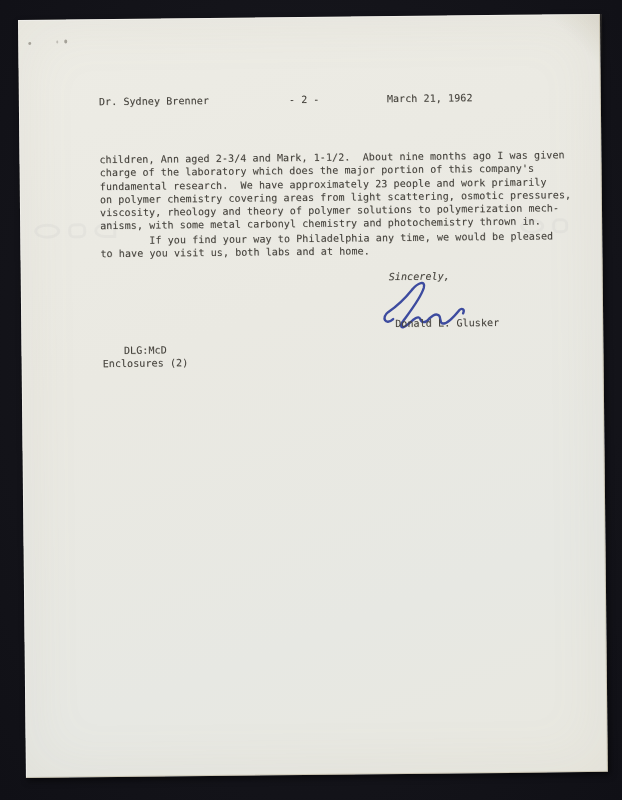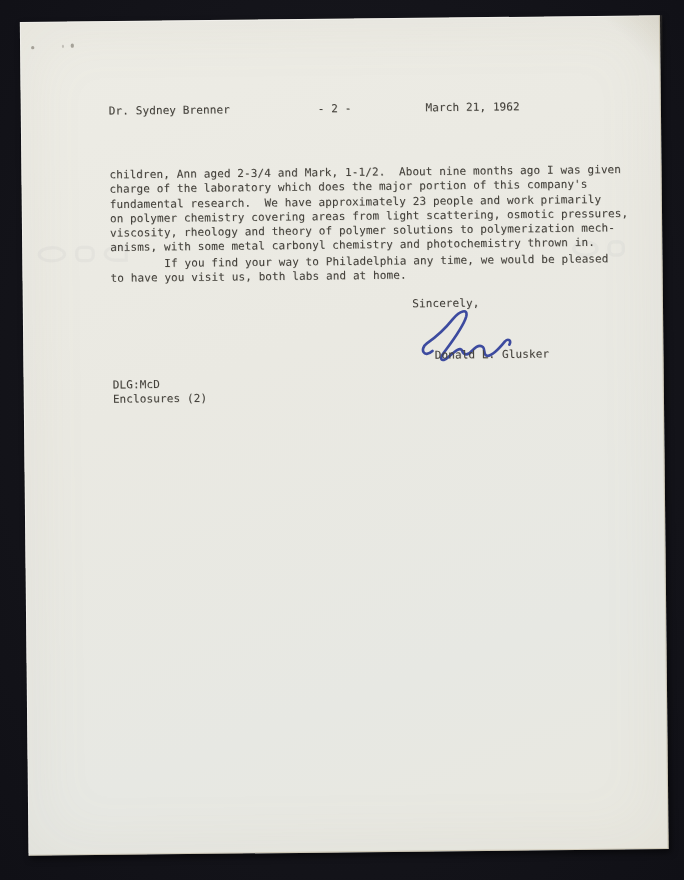--- a/index.html
+++ b/index.html
@@ -58,34 +58,34 @@
   }
 
   .header-row { top: 76px; left: 0; width: 582px; height: 14px; }
   .recipient  { position: absolute; left: 80px;  top: 0; }
   .page-num   { position: absolute; left: 270px; top: 0; }
   .date       { position: absolute; left: 368px; top: 0; }
 
   .para1 { top: 134px; left: 80px; }
   .para2 { top: 214.5px; left: 80px; }
 
-  .valediction { top: 254px; left: 354px; }
+  .valediction { top: 254px; left: 368px; font-style: italic; }
 
   .signature {
     position: absolute;
     top: 263px;
     left: 358px;
     width: 104px;
     height: 52px;
   }
   .signature svg { width: 100%; height: 100%; }
 
   .typed-name { top: 301px; left: 374px; }
 
-  .ref-block { top: 325px; left: 81px; }
+  .ref-block { top: 325px; left: 81px; text-align: center; }
 
   
   .pencil-marks { position: absolute; top: 20px; left: 8px; width: 60px; height: 8px; }
   .pencil-dot {
     position: absolute;
     background: #8e8a80;
     border-radius: 50%;
     opacity: 0.75;
   }
   .pd1 { left: 2px;  top: 2px; width: 3px; height: 3px; }

